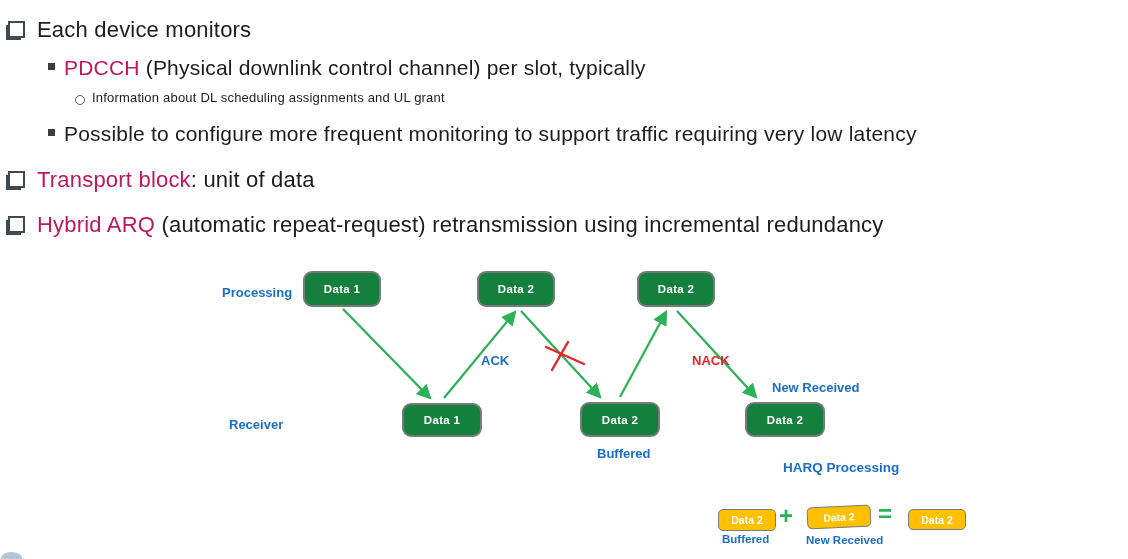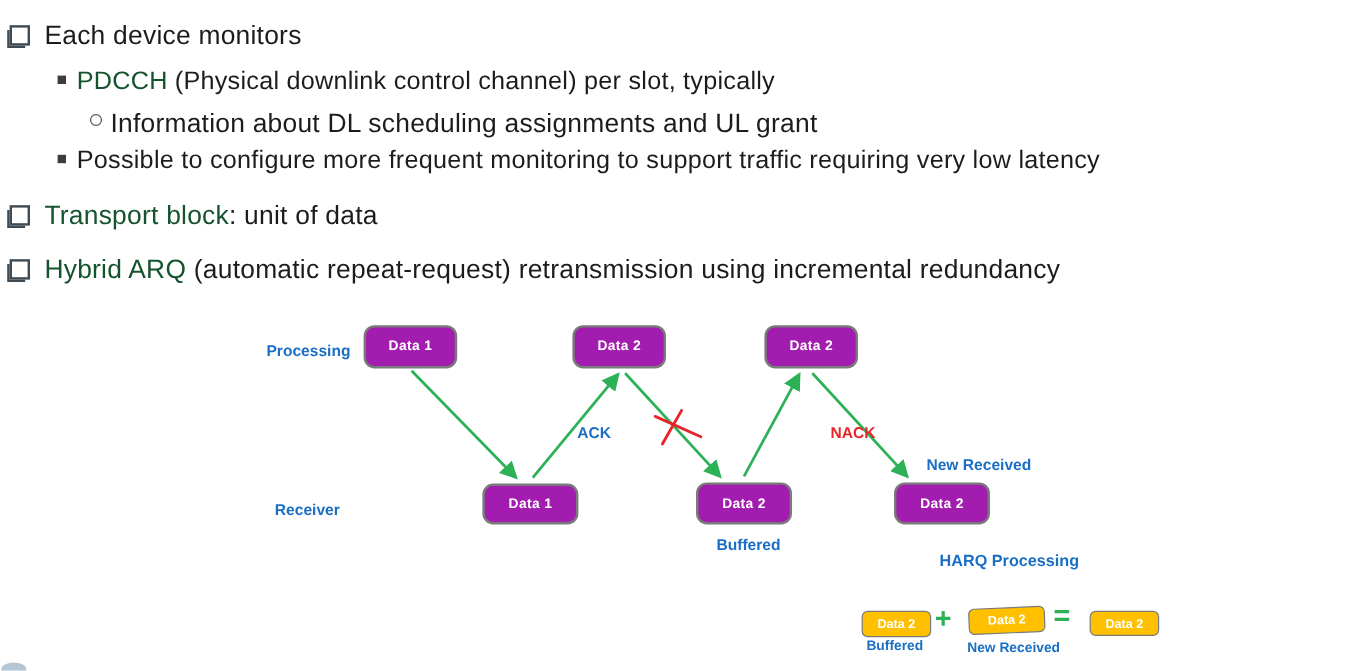--- a/index.html
+++ b/index.html
@@ -3,28 +3,28 @@
 <meta charset="utf-8">
 <style>
   html,body{margin:0;padding:0;background:#ffffff;}
   body{font-family:"Liberation Sans", sans-serif;}
   #slide{position:relative;width:1128px;height:559px;background:#ffffff;overflow:hidden;}
 
   
   .line{position:absolute;display:flex;align-items:flex-start;white-space:nowrap;color:#1c1c1c;letter-spacing:0.2px;line-height:1.2;}
   .lv1{font-size:22px;}
   .lv2{font-size:21px;}
-  .lv3{font-size:22px;}
-  .red{color:#14532d;}
+  .lv3{font-size:13px;}
+  .red{color:#be185d;}
   .sq1{flex:0 0 auto;width:13px;height:13px;background:#ffffff;border:2px solid #3e4a54;box-shadow:-3px 3px 0 -1px #3e4a54;margin:4px 12px 0 0;}
   .sq2{flex:0 0 auto;width:7px;height:7px;background:#3c3c3c;margin:8px 9px 0 0;}
   .circ{flex:0 0 auto;width:8px;height:8px;border:1.5px solid #595959;border-radius:50%;margin:5px 7px 0 0;background:#fff;}
 
   
-  .dbox{position:absolute;background:#a21caf;border:2px solid #7a7a7a;border-radius:9px;display:flex;align-items:center;justify-content:center;color:#ffffff;font-weight:bold;font-size:11.5px;letter-spacing:0.3px;box-sizing:border-box;}
+  .dbox{position:absolute;background:#15803d;border:2px solid #7a7a7a;border-radius:9px;display:flex;align-items:center;justify-content:center;color:#ffffff;font-weight:bold;font-size:11.5px;letter-spacing:0.3px;box-sizing:border-box;}
   .sbox{position:absolute;background:#ffc000;border:1.5px solid #7a7a7a;border-radius:5px;display:flex;align-items:center;justify-content:center;color:#ffffff;font-weight:bold;font-size:10.5px;box-sizing:border-box;}
   .blab{position:absolute;color:#1a6fc4;font-weight:bold;font-size:13px;white-space:nowrap;}
   .rlab{position:absolute;color:#e8242a;font-weight:bold;font-size:13px;white-space:nowrap;margin-left:44px;}
   .gop{position:absolute;color:#2db157;font-weight:900;font-size:24px;line-height:1;}
   .cap{position:absolute;color:#1a6fc4;font-weight:bold;font-size:11.5px;white-space:nowrap;}
   #arrows{position:absolute;left:0;top:0;pointer-events:none;}
   #corner-shape{position:absolute;left:1px;top:552px;width:21px;height:12px;background:#b3c6d6;border-radius:50%;}
 </style>
 </head>
 <body>

